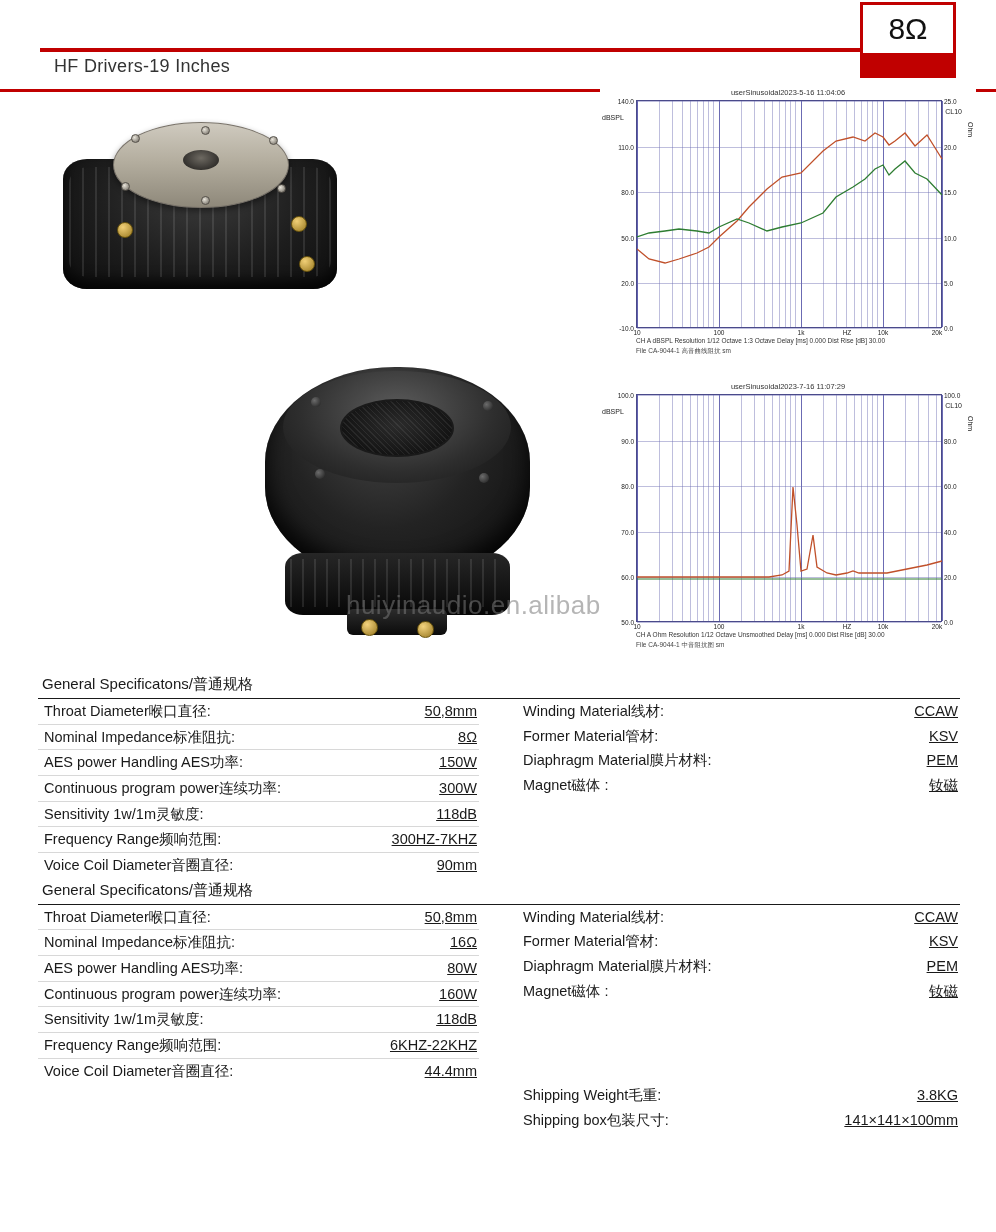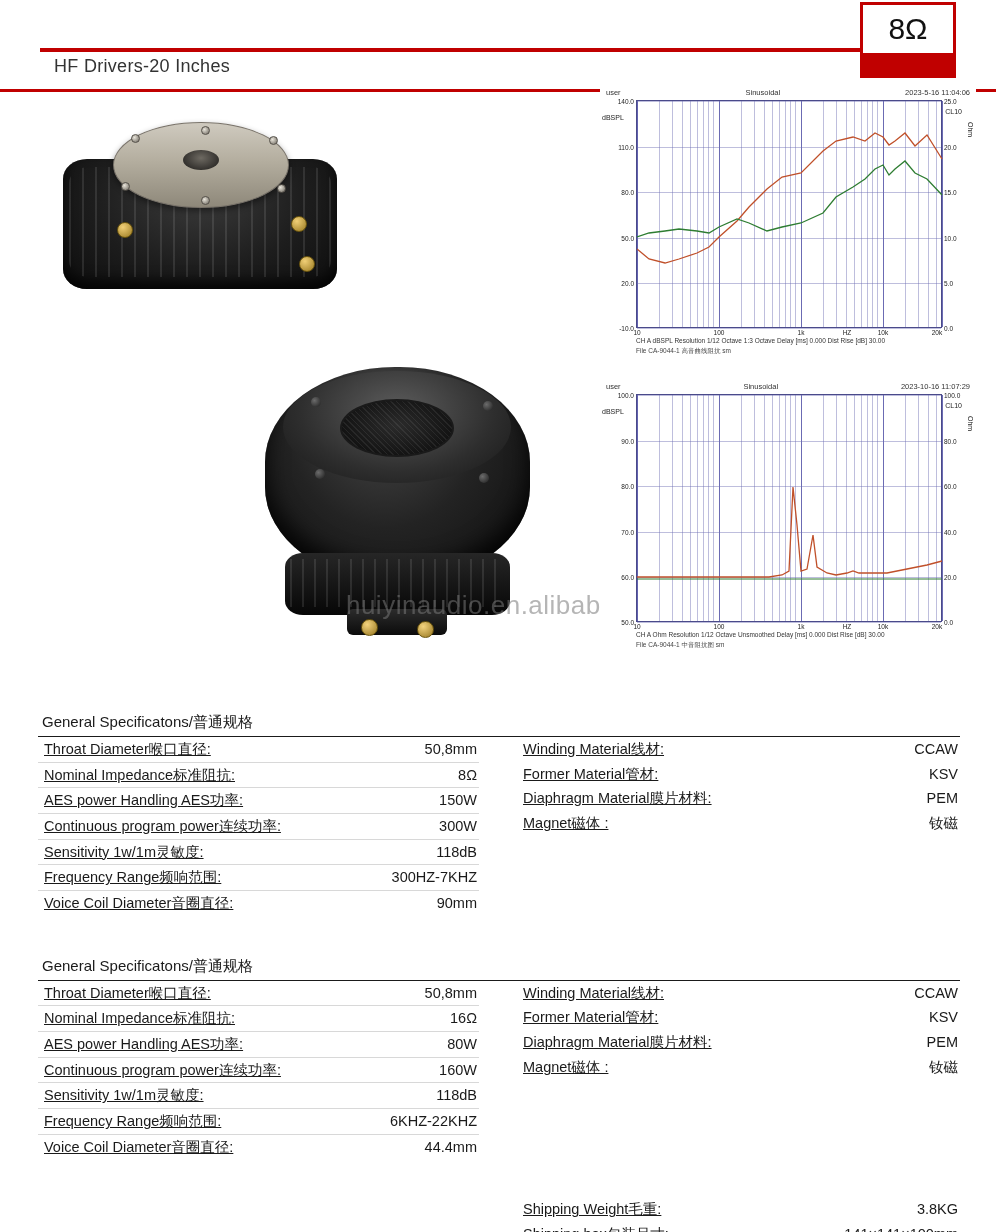--- a/index.html
+++ b/index.html
@@ -193,21 +193,21 @@
   .chart-1 { top: 88px; }
   .chart-2 { top: 382px; }
   .chart-box {
     position: relative;
     width: 376px;
     height: 268px;
     background: #fff;
   }
   .chart-hdr {
     display: flex;
-    justify-content: space-between;
+    justify-content: center;
     font-size: 7.5px;
     color: #333;
     padding: 0 6px 1px 6px;
   }
   .chart-plot {
     position: absolute;
     left: 36px; top: 12px;
     width: 306px; height: 228px;
     border: 1px solid #4a4a8a;
     background:
@@ -270,31 +270,31 @@
   .spec-col.right { padding-left: 18px; }
   .spec-row {
     display: flex;
     justify-content: space-between;
     align-items: baseline;
     padding: 4px 2px 4px 6px;
     border-bottom: 1px solid #d8d8d8;
     line-height: 1.15;
   }
   .spec-row:last-child { border-bottom: none; }
-  .spec-row .k { white-space: nowrap; text-decoration: underline; }
-  .spec-row .v { white-space: nowrap; padding-left: 10px; }
-  .group { margin-bottom: 0; margin-top: 38px; }
+  .spec-row .k { white-space: nowrap; }
+  .spec-row .v { white-space: nowrap; padding-left: 10px; text-decoration: underline; }
+  .group { margin-bottom: 0; }
   .sec-title.mount { margin-top: 2px; }
 </style>
 </head>
 <body>
 
 <div class="header">
   <div class="red-rule"></div>
-  <div class="subtitle">HF Drivers-20 Inches</div>
+  <div class="subtitle">HF Drivers-19 Inches</div>
   <div class="imp-box">8Ω</div>
   <div class="imp-underbar"></div>
 </div>
 
 <div class="photo-area">
 
   <div class="driver-top">
     <div class="t-fin"></div>
     <div class="t-plate"></div>
     <div class="t-plate-center"></div>
@@ -413,21 +413,21 @@
       <div class="row2">File CA-9044-1  高音曲线阻抗 sm</div>
     </div>
   </div>
 </div>
 
 <div class="chart-wrap chart-2">
   <div class="chart-box">
     <div class="chart-hdr">
       <span>user</span>
       <span>Sinusoidal</span>
-      <span>2023-10-16 11:07:29</span>
+      <span>2023-7-16 11:07:29</span>
     </div>
 
     <div class="axis-title" style="left:2px; top:26px;">dBSPL</div>
     <div class="axis-title" style="right:2px; top:34px; writing-mode:vertical-rl;">Ohm</div>
     <div class="axis-title" style="right:14px; top:20px;">CL10</div>
 
     <div class="chart-plot">
       <div class="grid-v major" style="left:0;"></div>
       <div class="grid-v" style="left:22px;"></div>
         <div class="grid-v" style="left:35px;"></div>

